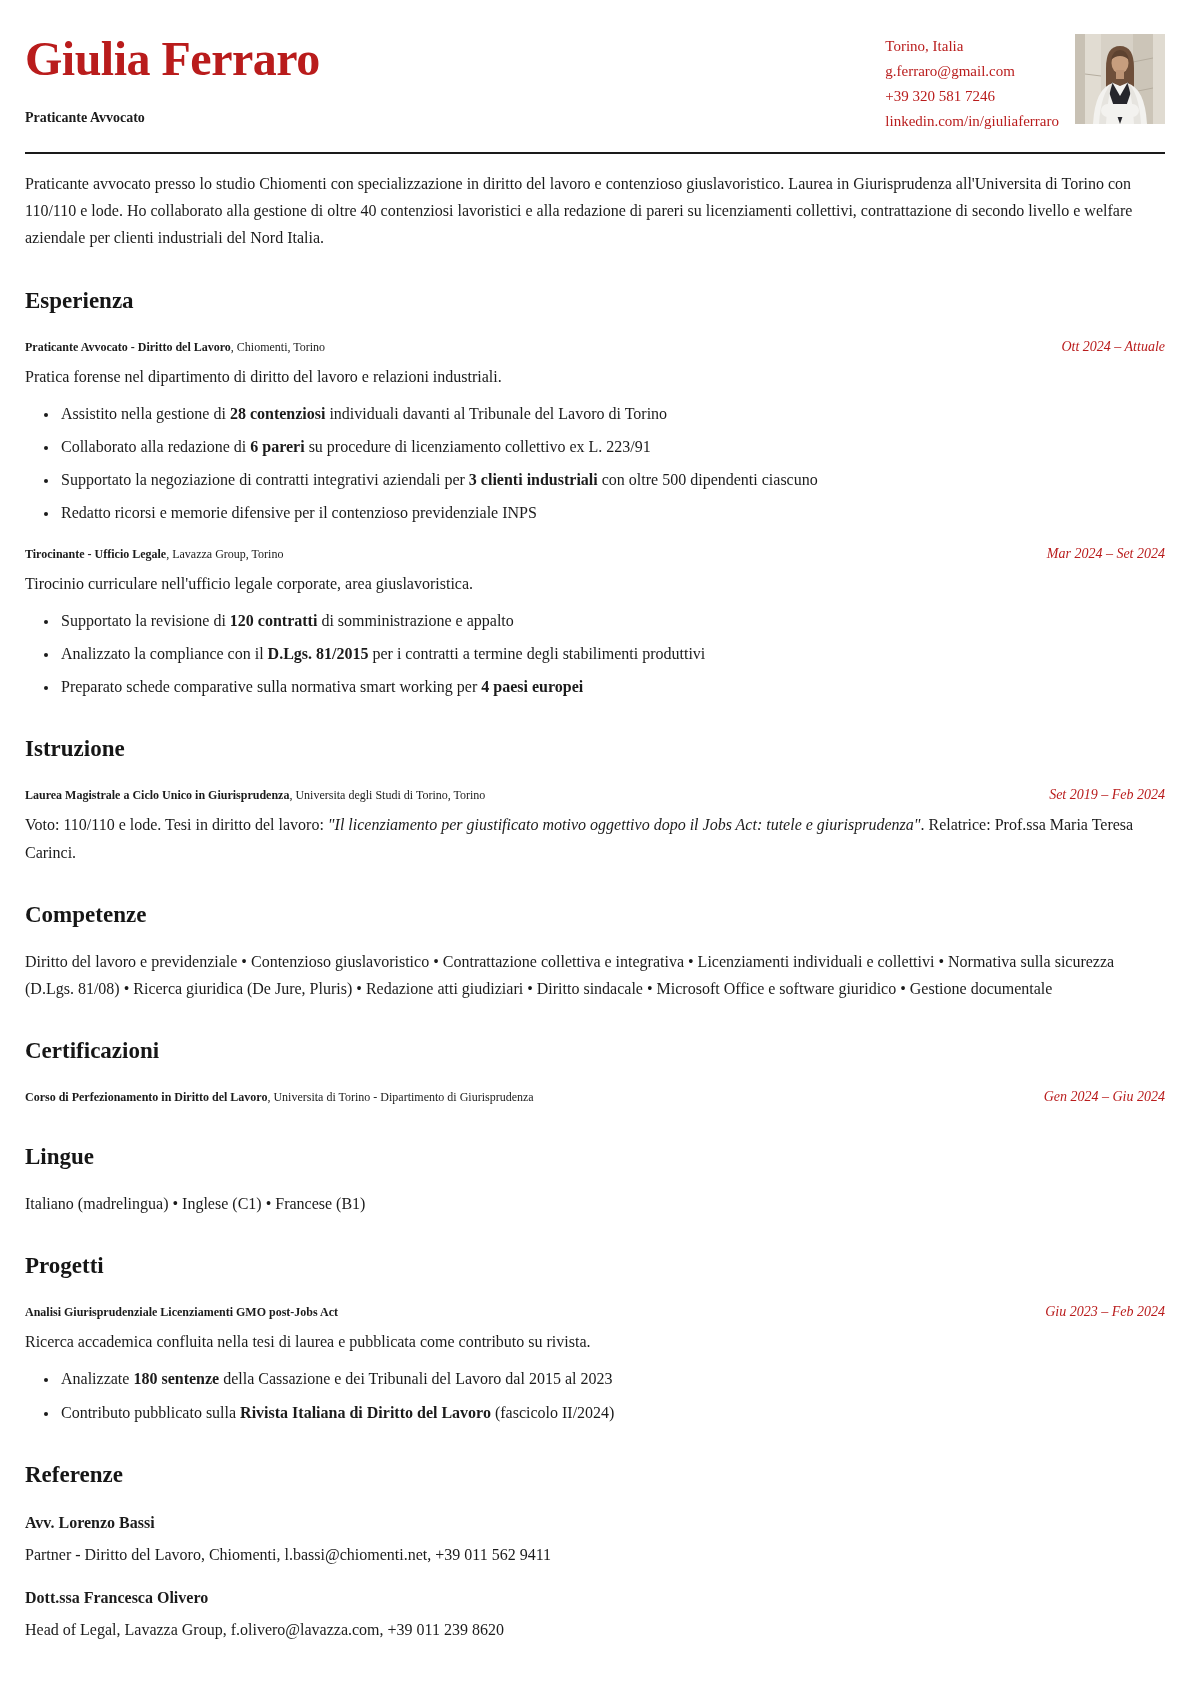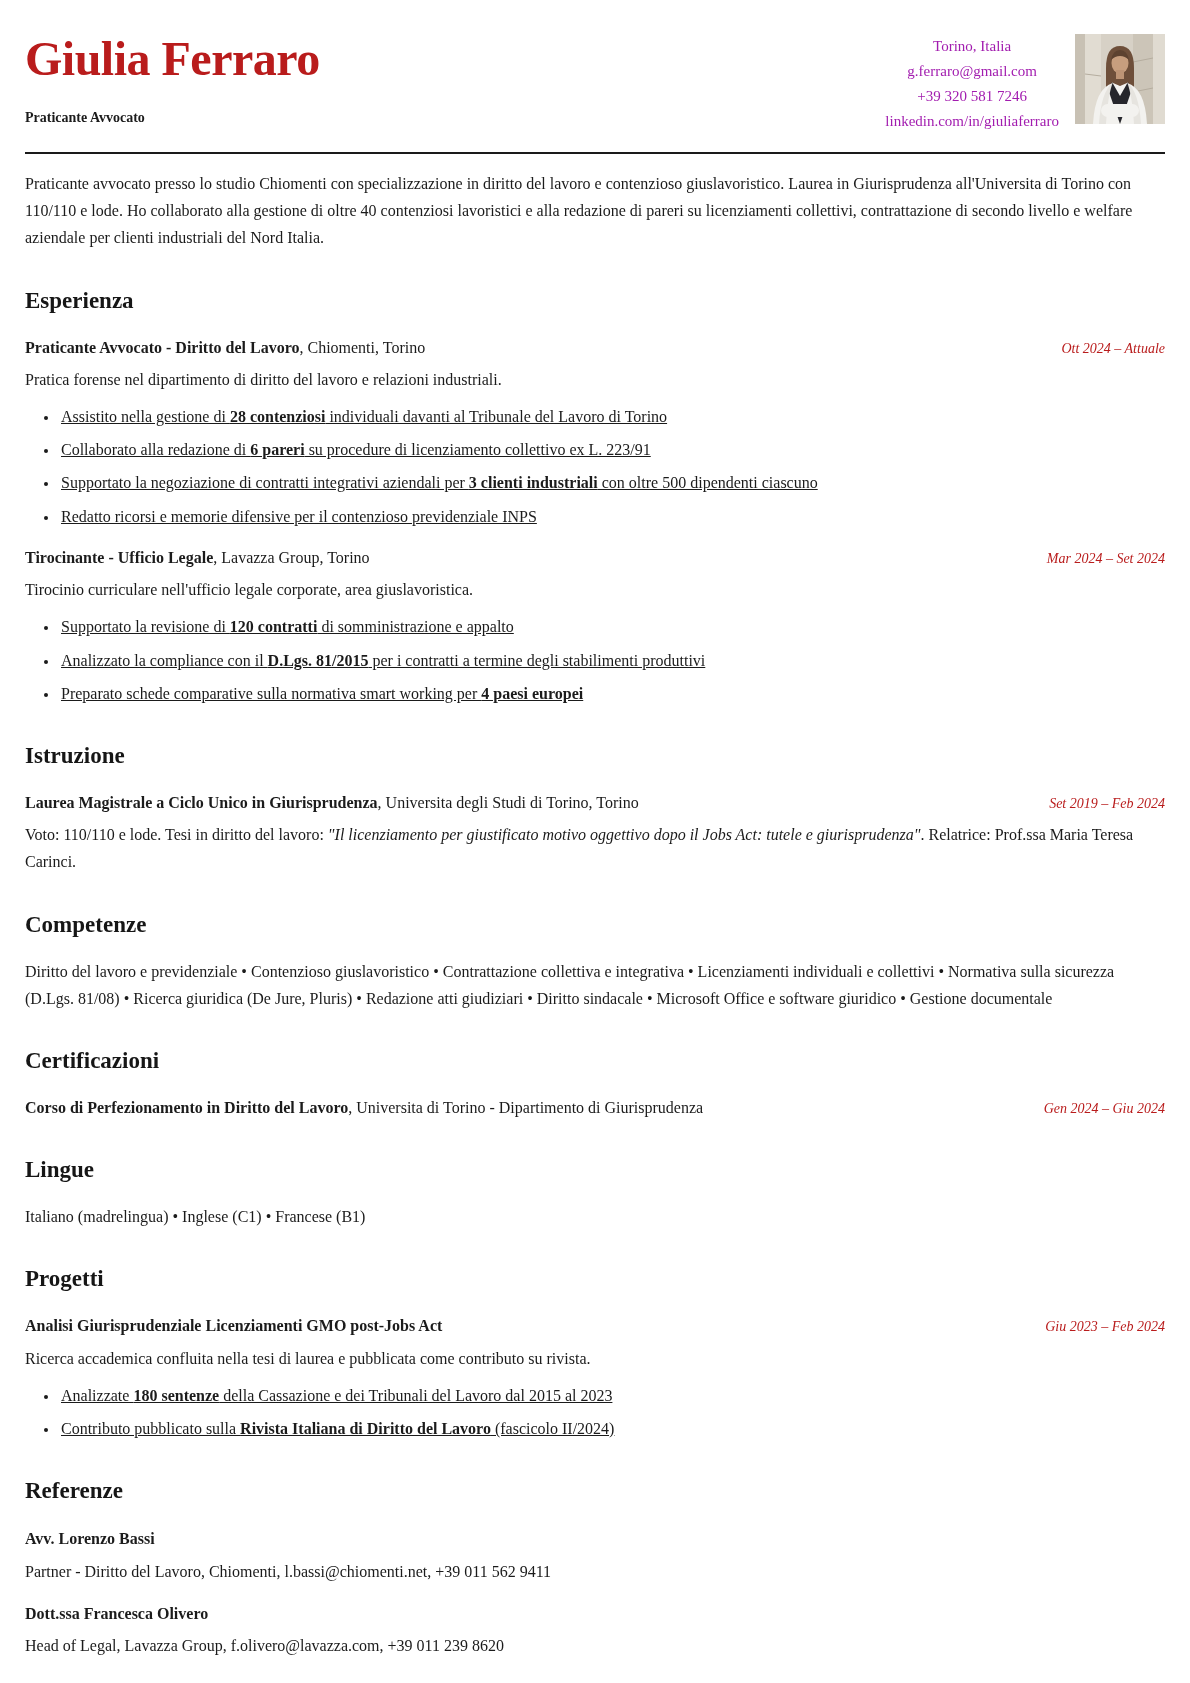--- a/index.html
+++ b/index.html
@@ -18,35 +18,35 @@
   }
   
   .header { display: flex; justify-content: space-between; align-items: flex-start; }
   .header-left { padding-top: 6px; }
   h1.name {
     margin: 0; font-size: 48px; line-height: 1.05; font-weight: 700;
     letter-spacing: -0.5px; color: #b91c1c;
   }
   .subtitle { margin-top: 22px; font-weight: 700; font-size: 14px; }
   .header-right { display: flex; align-items: flex-start; gap: 16px; padding-top: 6px; }
-  .contact { text-align: center; font-size: 15px; line-height: 25px; color: #a21caf; }
+  .contact { text-align: left; font-size: 15px; line-height: 25px; color: #b91c1c; }
   .photo { width: 90px; height: 90px; flex: 0 0 auto; display: block; }
   hr.rule { border: none; border-top: 2px solid #1a1a1a; margin: 18px 0 0 0; }
   
   .summary { margin: 16px 0 0 0; line-height: 1.7; }
   
   h2.section-heading { font-size: 23px; font-weight: 700; margin: 30px 0 0 0; color: #161616; }
   .entry { margin-top: 15px; }
   .entry-head { display: flex; justify-content: space-between; align-items: baseline; gap: 20px; }
-  .entry-title { font-size: 16px; }
+  .entry-title { font-size: 12px; }
   .entry-title strong { font-weight: 700; }
   .entry-date { font-style: italic; font-size: 14px; white-space: nowrap; color: #b91c1c; }
   .entry-desc { margin-top: 5px; line-height: 1.7; }
   ul.bullets { margin: 10px 0 4px 0; padding-left: 34px; }
-  ul.bullets li { margin: 6px 0; padding-left: 2px; line-height: 1.7; text-decoration: underline; }
+  ul.bullets li { margin: 6px 0; padding-left: 2px; line-height: 1.7; }
   ul.bullets li::marker { font-size: 13px; }
   .inline-text { display: inline; }
   .ref-name { margin-top: 16px; font-weight: 700; }
   .ref-detail { margin-top: 6px; }
 </style>
 </head>
 <body>
 
 <div class="header">
   <div class="header-left">

